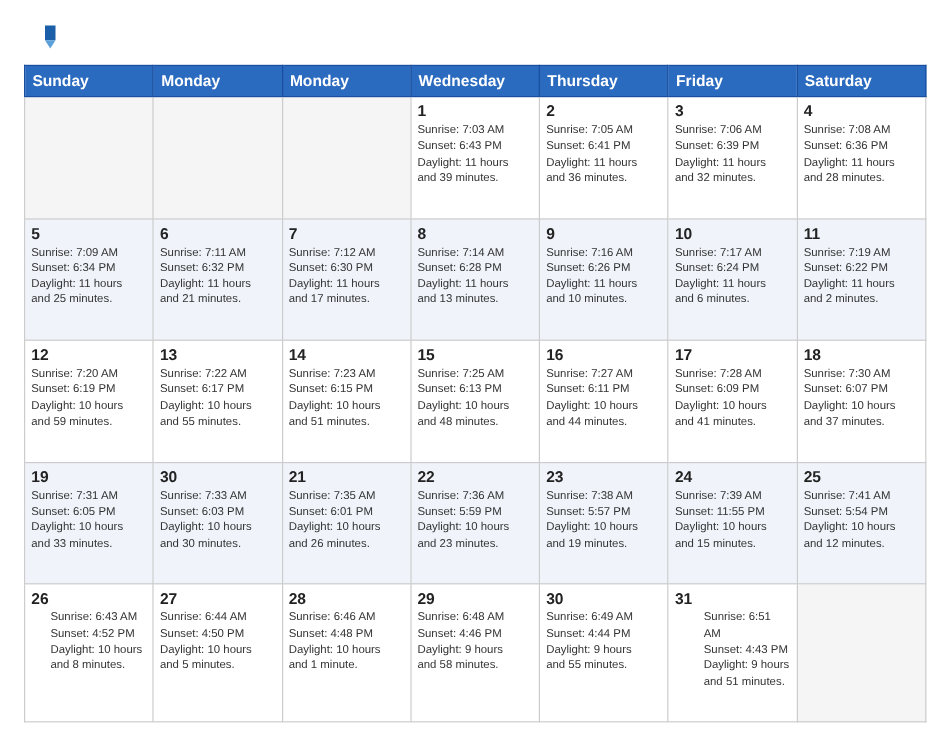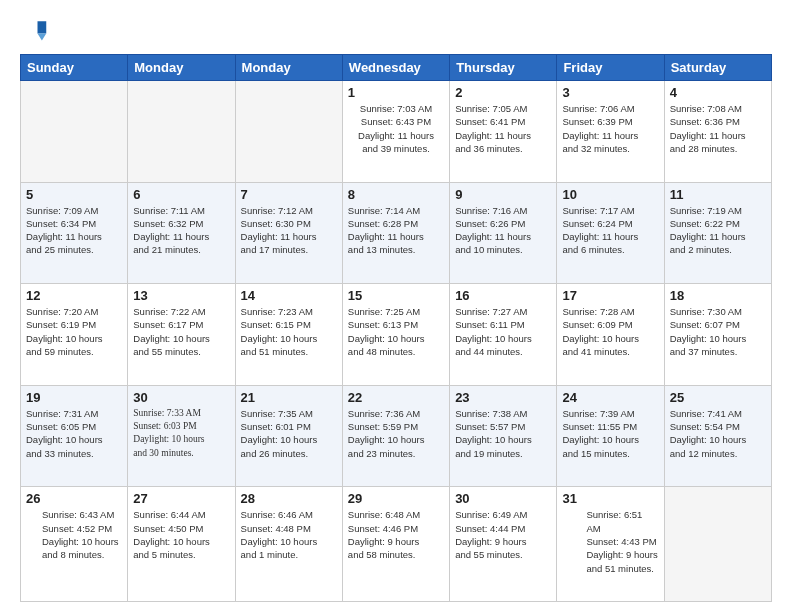--- a/index.html
+++ b/index.html
@@ -128,21 +128,21 @@
           <th>Saturday</th>
         </tr>
     </thead>
     <tbody id="calendar-body">
     <tr>
           <td class="empty"></td>
           <td class="empty"></td>
           <td class="empty"></td>
           <td>
             <div class="day-number">1</div>
-            <div class="day-info" style="white-space: pre-line; text-align: center;">Sunrise: 7:03 AM
+            <div class="day-info" style="white-space: pre-line;">Sunrise: 7:03 AM
 Sunset: 6:43 PM
 Daylight: 11 hours
 and 39 minutes.</div>
           </td>
           <td>
             <div class="day-number">2</div>
             <div class="day-info" style="white-space: pre-line;">Sunrise: 7:05 AM
 Sunset: 6:41 PM
 Daylight: 11 hours
 and 36 minutes.</div>
@@ -267,21 +267,21 @@
         <tr class="row-alt">
           <td>
             <div class="day-number">19</div>
             <div class="day-info" style="white-space: pre-line;">Sunrise: 7:31 AM
 Sunset: 6:05 PM
 Daylight: 10 hours
 and 33 minutes.</div>
           </td>
           <td>
             <div class="day-number">30</div>
-            <div class="day-info" style="white-space: pre-line; font-family: Liberation Serif, serif;">Sunrise: 7:33 AM
+            <div class="day-info" style="white-space: pre-line;">Sunrise: 7:33 AM
 Sunset: 6:03 PM
 Daylight: 10 hours
 and 30 minutes.</div>
           </td>
           <td>
             <div class="day-number">21</div>
             <div class="day-info" style="white-space: pre-line;">Sunrise: 7:35 AM
 Sunset: 6:01 PM
 Daylight: 10 hours
 and 26 minutes.</div>

